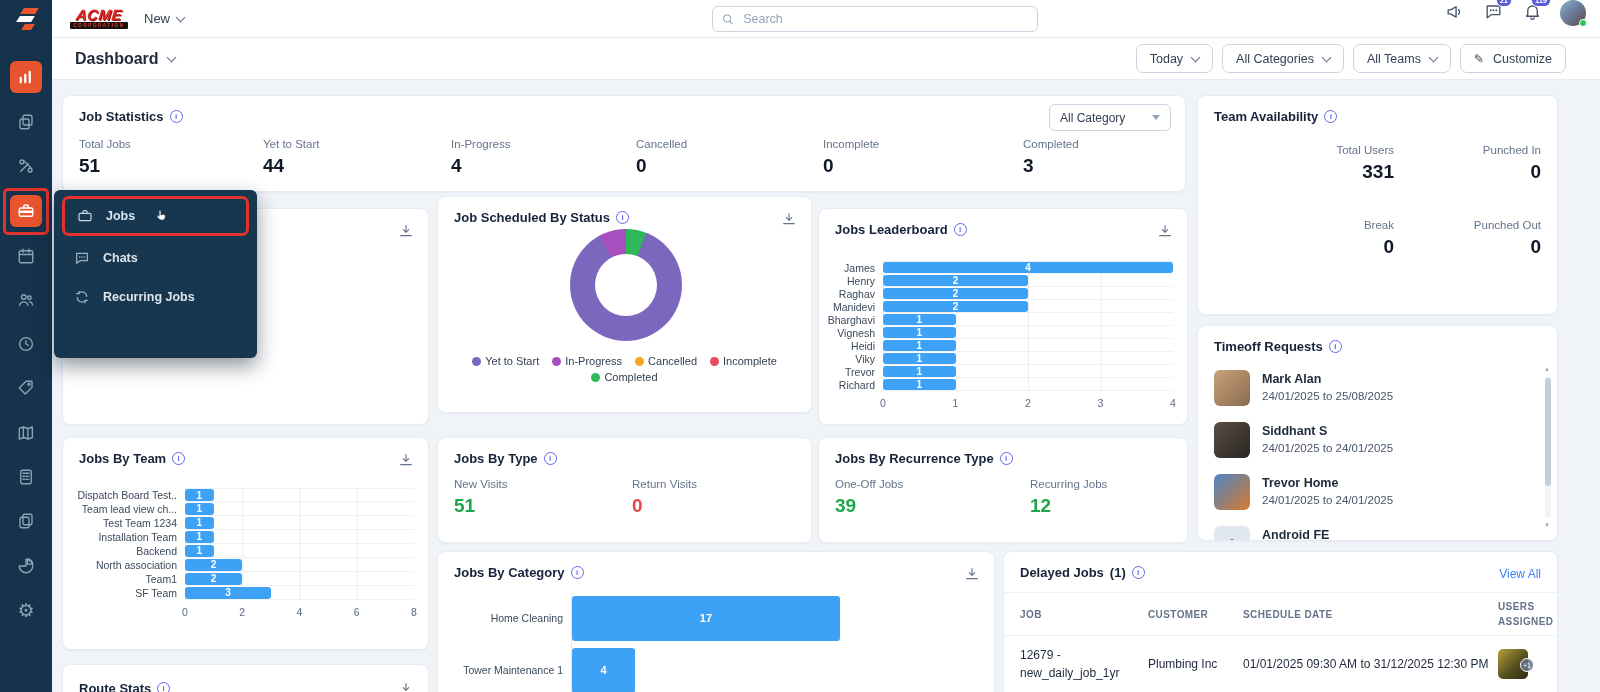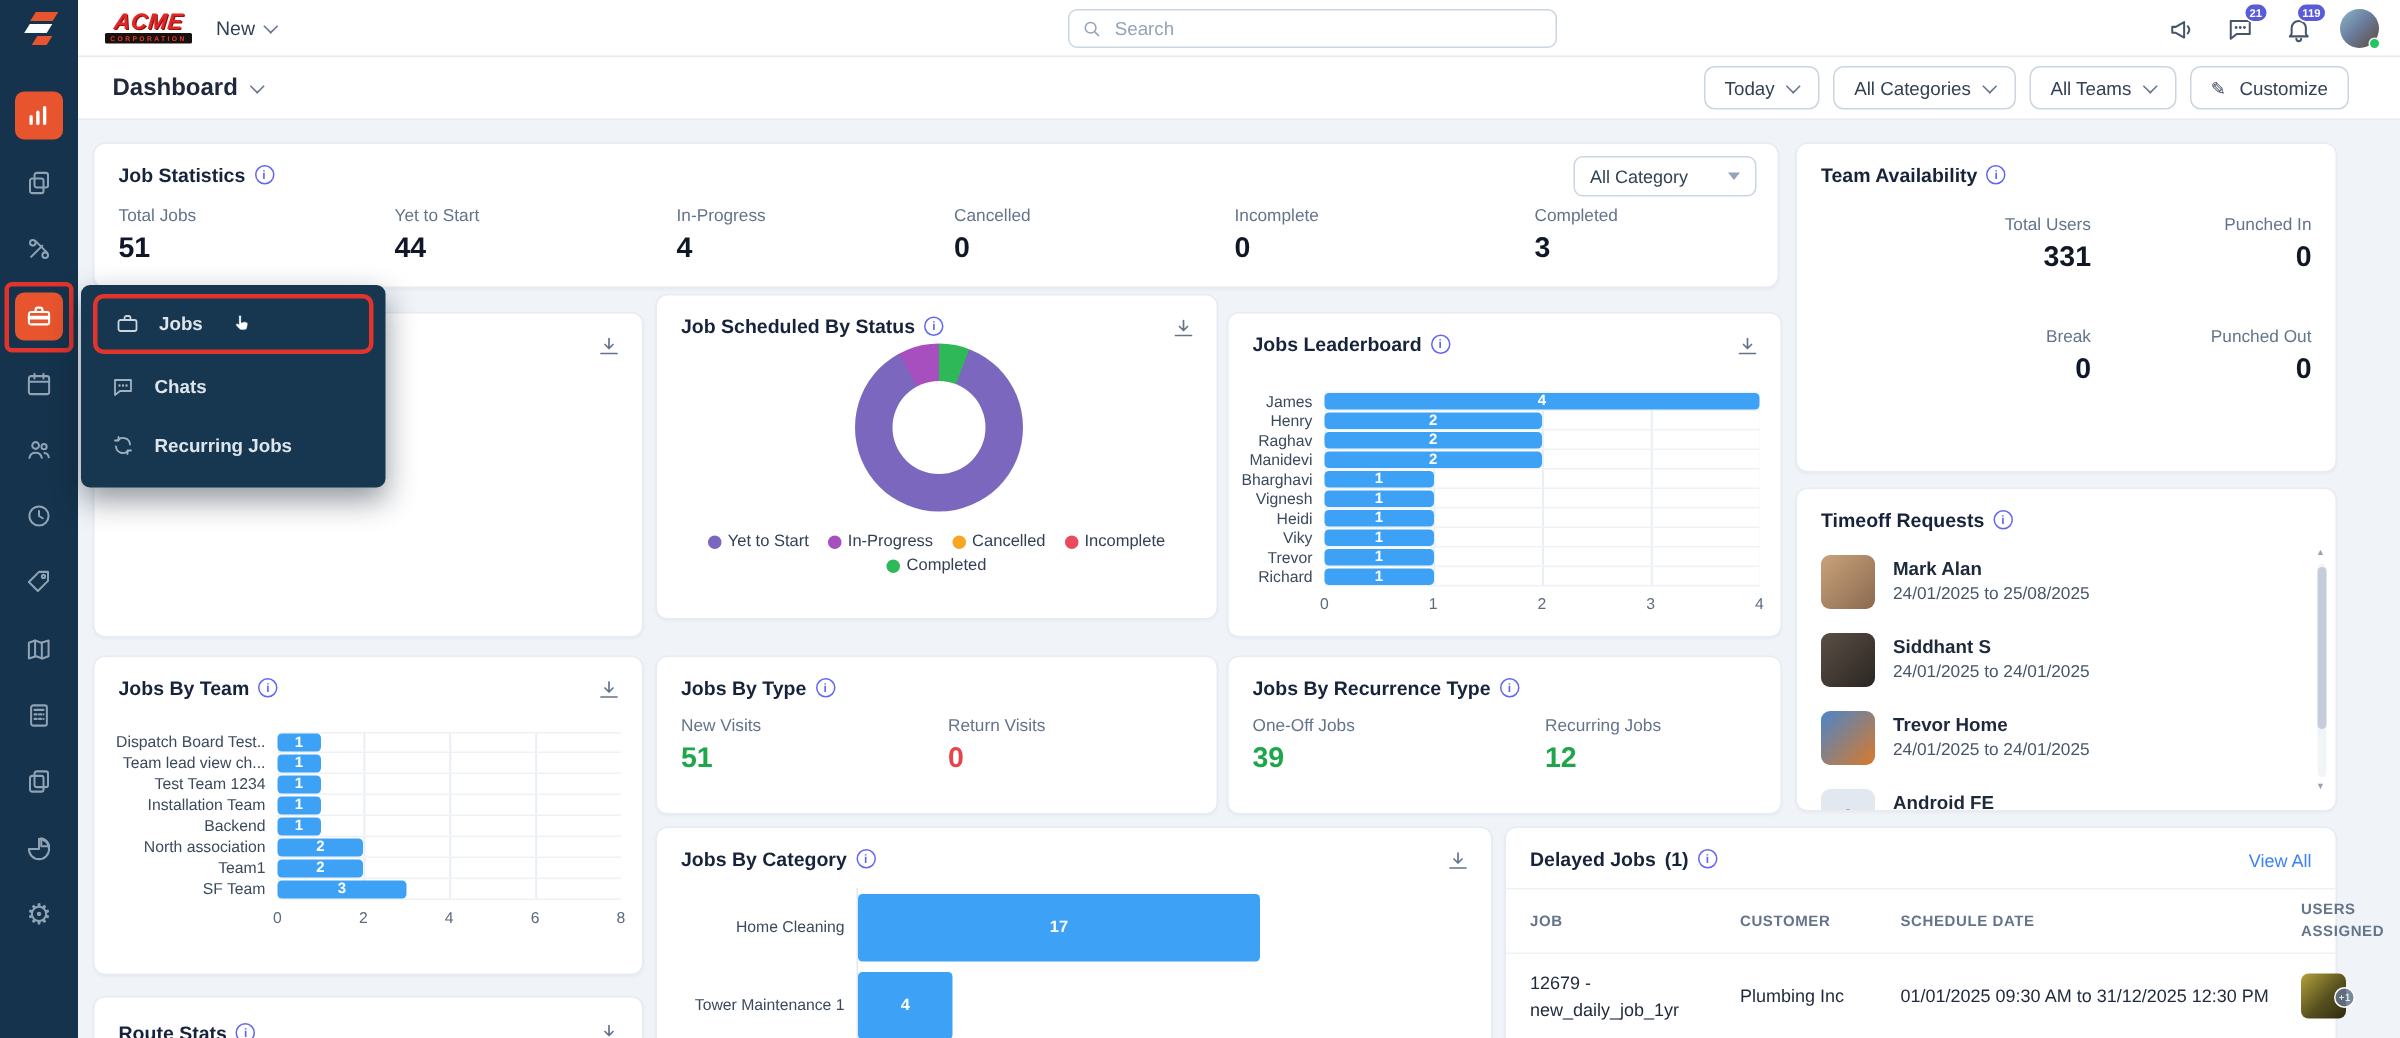--- a/index.html
+++ b/index.html
@@ -26,21 +26,21 @@
   .acme-wrap{margin-left:18px;width:58px;}
   .acme-word{font-weight:800;font-style:italic;font-size:15px;color:#E02726;letter-spacing:.5px;
     text-shadow:1px 1px 0 #8F1612;transform:skewX(-6deg);line-height:14px;text-align:center;}
   .acme-sub{font-size:4.5px;font-weight:700;color:#F03B2E;background:#17120F;letter-spacing:1.6px;padding:1px 2px;text-align:center;border-radius:1px;}
   .new-menu{margin-left:16px;display:flex;align-items:center;gap:7px;font-size:13px;color:#334155;cursor:pointer;}
   .chev{width:7px;height:7px;border-right:1.6px solid #64748B;border-bottom:1.6px solid #64748B;transform:rotate(45deg);margin-top:-3px;}
   .searchbox{position:absolute;left:660px;top:6px;width:326px;height:26px;border:1px solid #CBD5E1;border-radius:6px;
     background:#fff;display:flex;align-items:center;padding:0 9px;gap:7px;}
   .searchbox input{border:none;outline:none;font-size:12.5px;color:#334155;width:100%;background:transparent;}
   .searchbox input::placeholder{color:#94A3B8;}
-  .top-icons{position:absolute;right:14px;top:0;height:38px;display:flex;align-items:center;gap:17px;}
+  .top-icons{position:absolute;right:14px;top:0;height:38px;display:flex;align-items:flex-start;gap:17px;}
   .tico{position:relative;width:22px;height:22px;display:flex;align-items:center;justify-content:center;cursor:pointer;}
   .tico svg{stroke:#475569;fill:none;stroke-width:1.7;stroke-linecap:round;stroke-linejoin:round;}
   .badge{position:absolute;top:-6px;right:-8px;background:#5A5BD8;color:#fff;font-size:7.5px;font-weight:700;
     border:1.5px solid #fff;border-radius:8px;padding:1px 3px;line-height:1.2;}
   .avatar-top{width:26px;height:26px;border-radius:50%;background:linear-gradient(135deg,#8DB6C7 0%,#6B7FA0 45%,#5D4A3A 100%);position:relative;}
   .avatar-top .dot{position:absolute;right:-1px;bottom:-1px;width:8px;height:8px;border-radius:50%;background:#22C55E;border:1.5px solid #fff;}
 
   
   .pagebar{position:absolute;left:52px;right:0;top:38px;height:42px;background:#fff;border-bottom:1px solid #E6EBF1;z-index:30;display:flex;align-items:center;}
   .page-title{margin-left:23px;font-size:16px;font-weight:700;color:#1E293B;display:flex;align-items:center;gap:9px;}
@@ -106,31 +106,31 @@
   .to-ava.initial{background:#E2E8F0;color:#64748B;font-size:12px;font-weight:700;display:flex;align-items:center;justify-content:center;}
   .to-name{font-size:12.5px;font-weight:700;color:#1E293B;margin:2px 0 4px;}
   .to-dates{font-size:11.5px;color:#475569;}
   .sb{position:absolute;right:5px;top:40px;bottom:12px;width:9px;}
   .sb .tr{position:absolute;top:10px;bottom:10px;left:2px;width:6px;background:#F1F5F9;border-radius:3px;}
   .sb .th{position:absolute;top:12px;left:2px;width:6px;height:108px;background:#C4CDD8;border-radius:3px;}
   .sb .ar{position:absolute;left:1px;font-size:6px;color:#94A3B8;}
 
   
   .dj-table{position:absolute;top:40px;left:0;right:0;}
-  .dj-head,.dj-row{display:grid;grid-template-columns:128px 95px 255px 1fr;padding:0 16px;column-gap:12px;}
+  .dj-head,.dj-row{display:grid;grid-template-columns:128px 95px 255px 1fr;padding:0 16px;column-gap:0;}
   .dj-head{border-top:1px solid #EEF2F7;border-bottom:1px solid #EEF2F7;align-items:center;height:44px;}
   .dj-h{font-size:10px;font-weight:700;color:#64748B;letter-spacing:.4px;text-transform:uppercase;line-height:1.5;}
   .dj-row{align-items:center;padding-top:10px;padding-bottom:10px;cursor:pointer;}
   .dj-cell{font-size:12px;color:#1E293B;line-height:1.5;}
   .dj-ava{width:30px;height:30px;border-radius:5px;background:linear-gradient(135deg,#B5A13A,#57511F 55%,#2E2A12);position:relative;}
   .dj-plus{position:absolute;right:-6px;top:9px;width:14px;height:14px;border-radius:50%;background:rgba(100,116,139,.85);
     color:#fff;font-size:7px;display:flex;align-items:center;justify-content:center;border:1px solid #fff;}
 
   
-  .flyout{position:absolute;left:54px;top:190px;width:203px;height:135px;background:#17364F;border-radius:6px;
+  .flyout{position:absolute;left:54px;top:190px;width:203px;height:168px;background:#17364F;border-radius:6px;
     box-shadow:0 8px 20px rgba(6,21,35,.45);z-index:70;padding:6px 8px;}
   .fly-ring{border:3px solid #E0342C;border-radius:7px;}
   .fly-item{display:flex;align-items:center;gap:13px;height:34px;padding:0 12px;cursor:pointer;}
   .fly-item svg{stroke:#9FB2C2;fill:none;stroke-width:1.8;stroke-linecap:round;stroke-linejoin:round;flex:0 0 auto;}
   .fly-label{font-size:12.5px;font-weight:700;color:#DCE5EC;}
   .hand{margin-left:6px;}
 </style>
 </head>
 <body>
 

